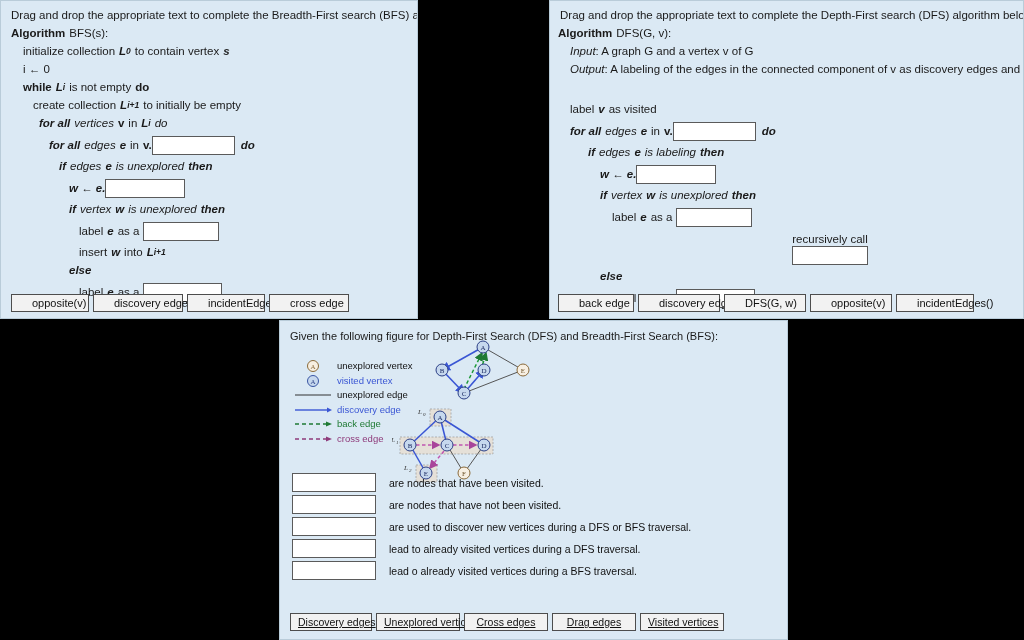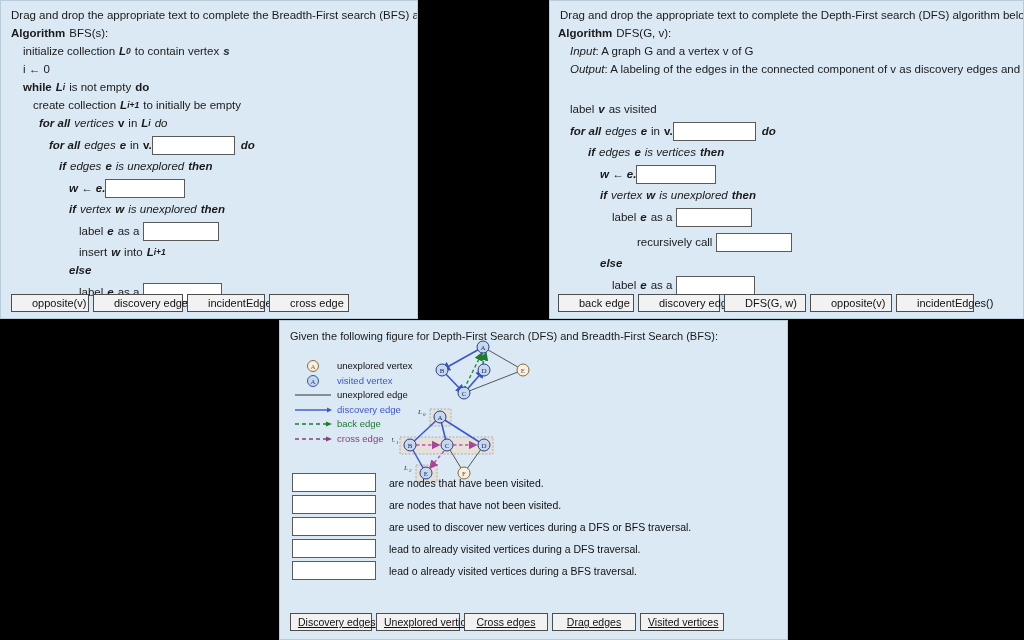--- a/index.html
+++ b/index.html
@@ -308,21 +308,21 @@
     <span class="bi">do</span>
   </div>
 
   <div class="algo-line" style="padding-left:38px;">
     <span class="bi">if</span>
     <span style="width:4px"></span>
     <i>edges</i>
     <span style="width:4px"></span>
     <b><i>e</i></b>
     <span style="width:4px"></span>
-    <i>is vertices</i>
+    <i>is labeling</i>
     <span style="width:4px"></span>
     <span class="bi">then</span>
   </div>
 
   <div class="algo-line tall" style="padding-left:50px;">
     <span class="bi">w ← e.</span>
     <span class="blank w2"></span>
   </div>
 
   <div class="algo-line" style="padding-left:50px;">
@@ -340,21 +340,21 @@
   <div class="algo-line tall" style="padding-left:62px;">
     <span>label</span>
     <span style="width:4px"></span>
     <b><i>e</i></b>
     <span style="width:4px"></span>
     <span>as a</span>
     <span style="width:4px"></span>
     <span class="blank w3"></span>
   </div>
 
-  <div class="algo-line tall" style="padding-left:87px;">
+  <div class="algo-line tall" style="padding-left:87px;flex-direction:column;">
     <span>recursively call</span>
     <span style="width:4px"></span>
     <span class="blank w3"></span>
   </div>
 
   <div class="algo-line" style="padding-left:50px;">
     <span class="bi">else</span>
   </div>
 
   <div class="algo-line tall" style="padding-left:62px;">

